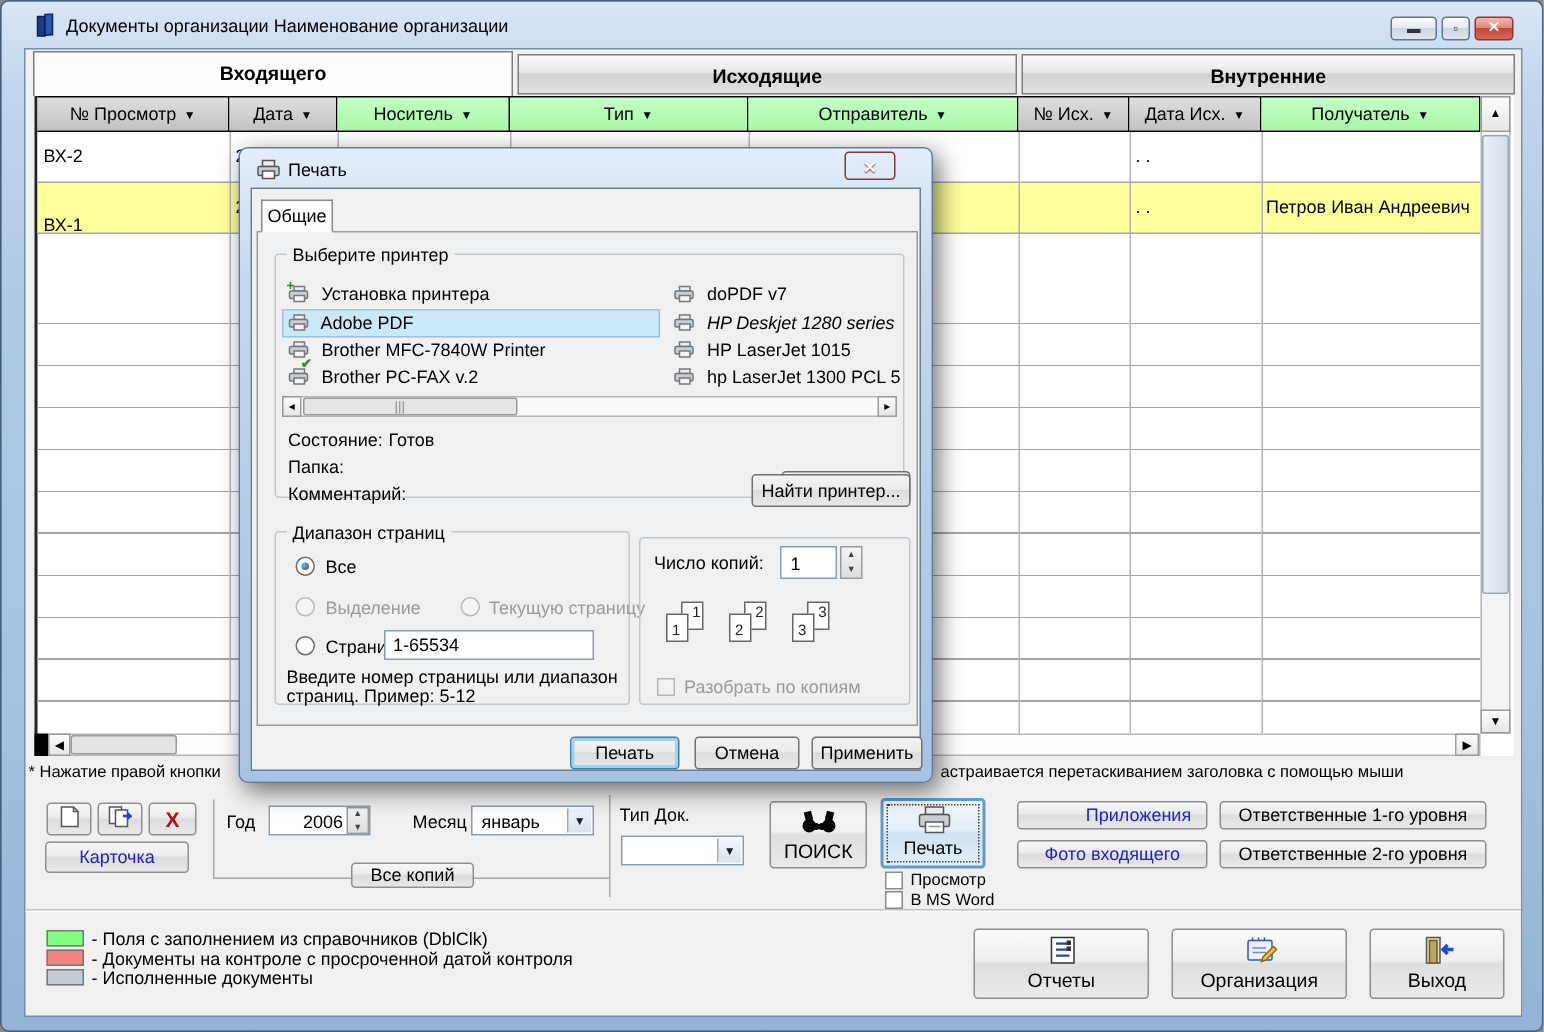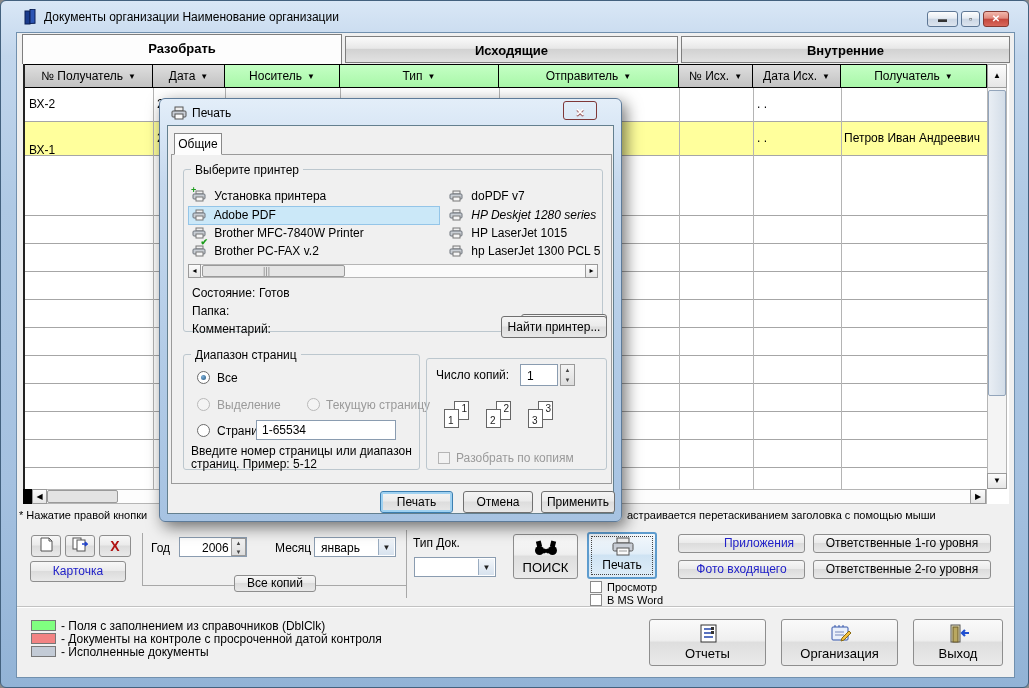--- a/index.html
+++ b/index.html
@@ -103,32 +103,32 @@
         <span class="glyph">▫</span>
       </span>
     <span class="wbtn wclose" style="right:19px;width:26px;">
         <span class="glyph">✕</span>
       </span>
   </div>
 
   <div id="client">
 
     <div class="tab active" style="left:5px;top:1px;width:320px;height:30px;">
-      <span class="lbl">Разобрать</span>
+      <span class="lbl">Входящего</span>
     </div>
     <div class="tab" style="left:328px;top:3px;width:333px;height:27px;">
       <span class="lbl">Исходящие</span>
     </div>
     <div class="tab" style="left:664px;top:3px;width:329px;height:27px;">
       <span class="lbl">Внутренние</span>
     </div>
 
     <div id="doc-table">
 
-      <div class="hcell hgray" style="left:0;width:128px;"><span>№ Получатель</span><span class="sort">▼</span></div>
+      <div class="hcell hgray" style="left:0;width:128px;"><span>№ Просмотр</span><span class="sort">▼</span></div>
       <div class="hcell hgray" style="left:128px;width:72px;"><span>Дата</span><span class="sort">▼</span></div>
       <div class="hcell hgreen" style="left:200px;width:115px;"><span>Носитель</span><span class="sort">▼</span></div>
       <div class="hcell hgreen" style="left:315px;width:159px;"><span>Тип</span><span class="sort">▼</span></div>
       <div class="hcell hgreen" style="left:474px;width:180px;"><span>Отправитель</span><span class="sort">▼</span></div>
       <div class="hcell hgray" style="left:654px;width:74px;"><span>№ Исх.</span><span class="sort">▼</span></div>
       <div class="hcell hgray" style="left:728px;width:88px;"><span>Дата Исх.</span><span class="sort">▼</span></div>
       <div class="hcell hgreen" style="left:816px;width:146px;"><span>Получатель</span><span class="sort">▼</span></div>
 
       <div class="trow" style="top:24px;height:34px;background:#FFFFFF;">
         <span class="cell" style="left:4px;width:120px;">ВХ-2</span>

